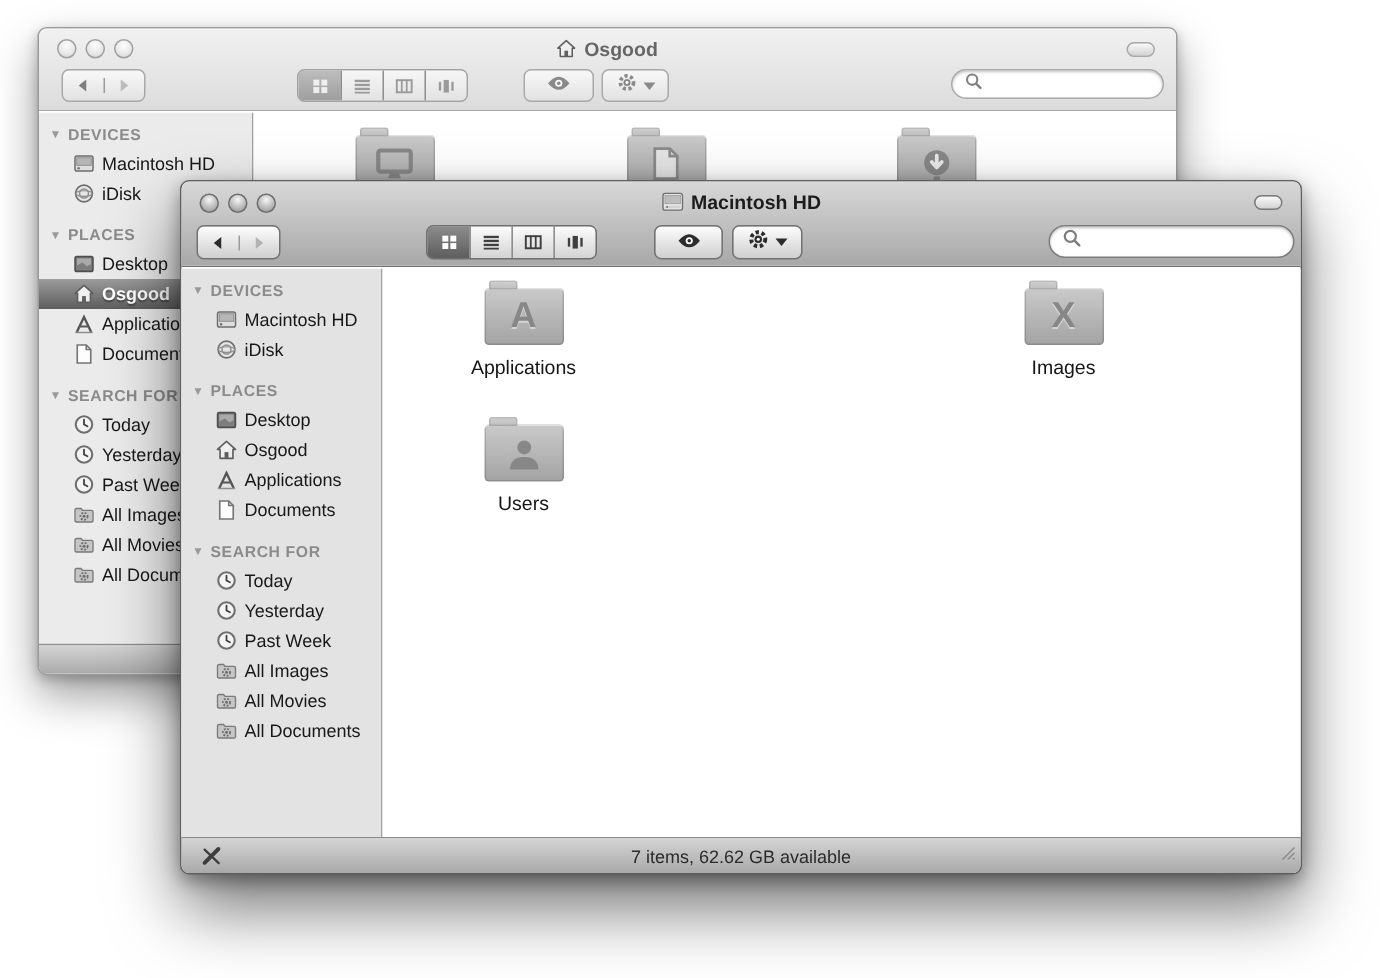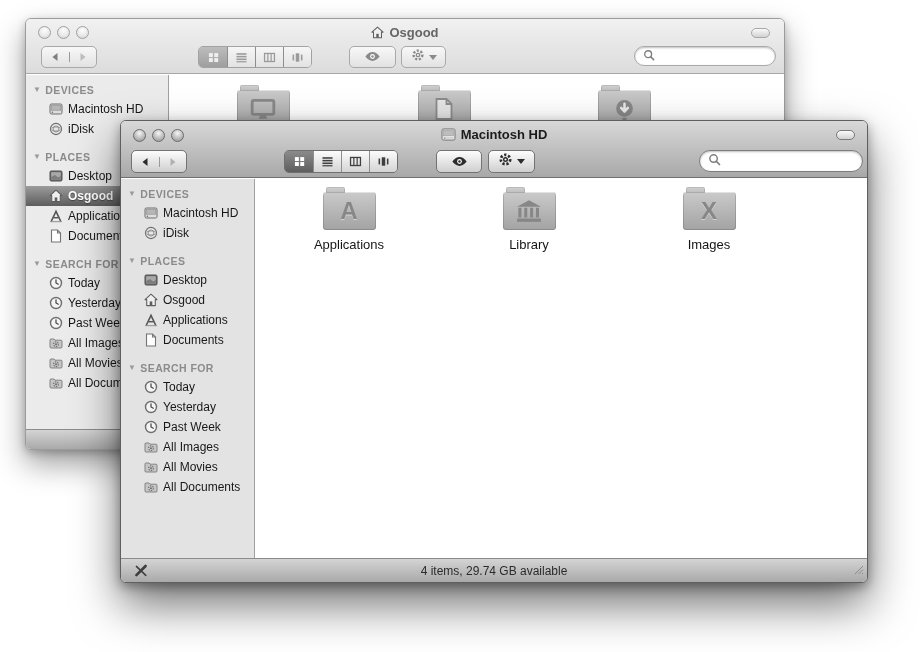--- a/index.html
+++ b/index.html
@@ -642,41 +642,41 @@
         </div>
     </div>
 
     <div class="content">
       <div class="icon-item" style="left:34px; top:13px;">
         <div class="folder">
             <span class="glyph letter">A</span>
           </div>
         <div class="icon-label">Applications</div>
       </div>
-      <div class="icon-item" style="left:214px; top:13px;">
-        <div class="folder">
-            <span class="glyph">
-              <svg width="26" height="24">
-                <use href="#sym-library"></use>
-              </svg>
-            </span>
-          </div>
-        <div class="icon-label">Library</div>
-      </div>
       <div class="icon-item" style="left:394px; top:13px;">
         <div class="folder">
             <span class="glyph letter">X</span>
           </div>
         <div class="icon-label">Images</div>
       </div>
+      <div class="icon-item" style="left:34px; top:104px;">
+        <div class="folder">
+            <span class="glyph">
+              <svg width="23" height="23">
+                <use href="#sym-person"></use>
+              </svg>
+            </span>
+          </div>
+        <div class="icon-label">Users</div>
+      </div>
     </div>
   </div>
 
   <div class="statusbar">
     <span class="noedit"><svg width="16" height="16">
           <use href="#sym-noedit"></use>
         </svg></span>
-    <span class="status-text">4 items, 29.74 GB available</span>
+    <span class="status-text">7 items, 62.62 GB available</span>
     <span class="grip"><svg width="12" height="12">
           <use href="#sym-grip"></use>
         </svg></span>
   </div>
 </div>
 
 </body></html>

